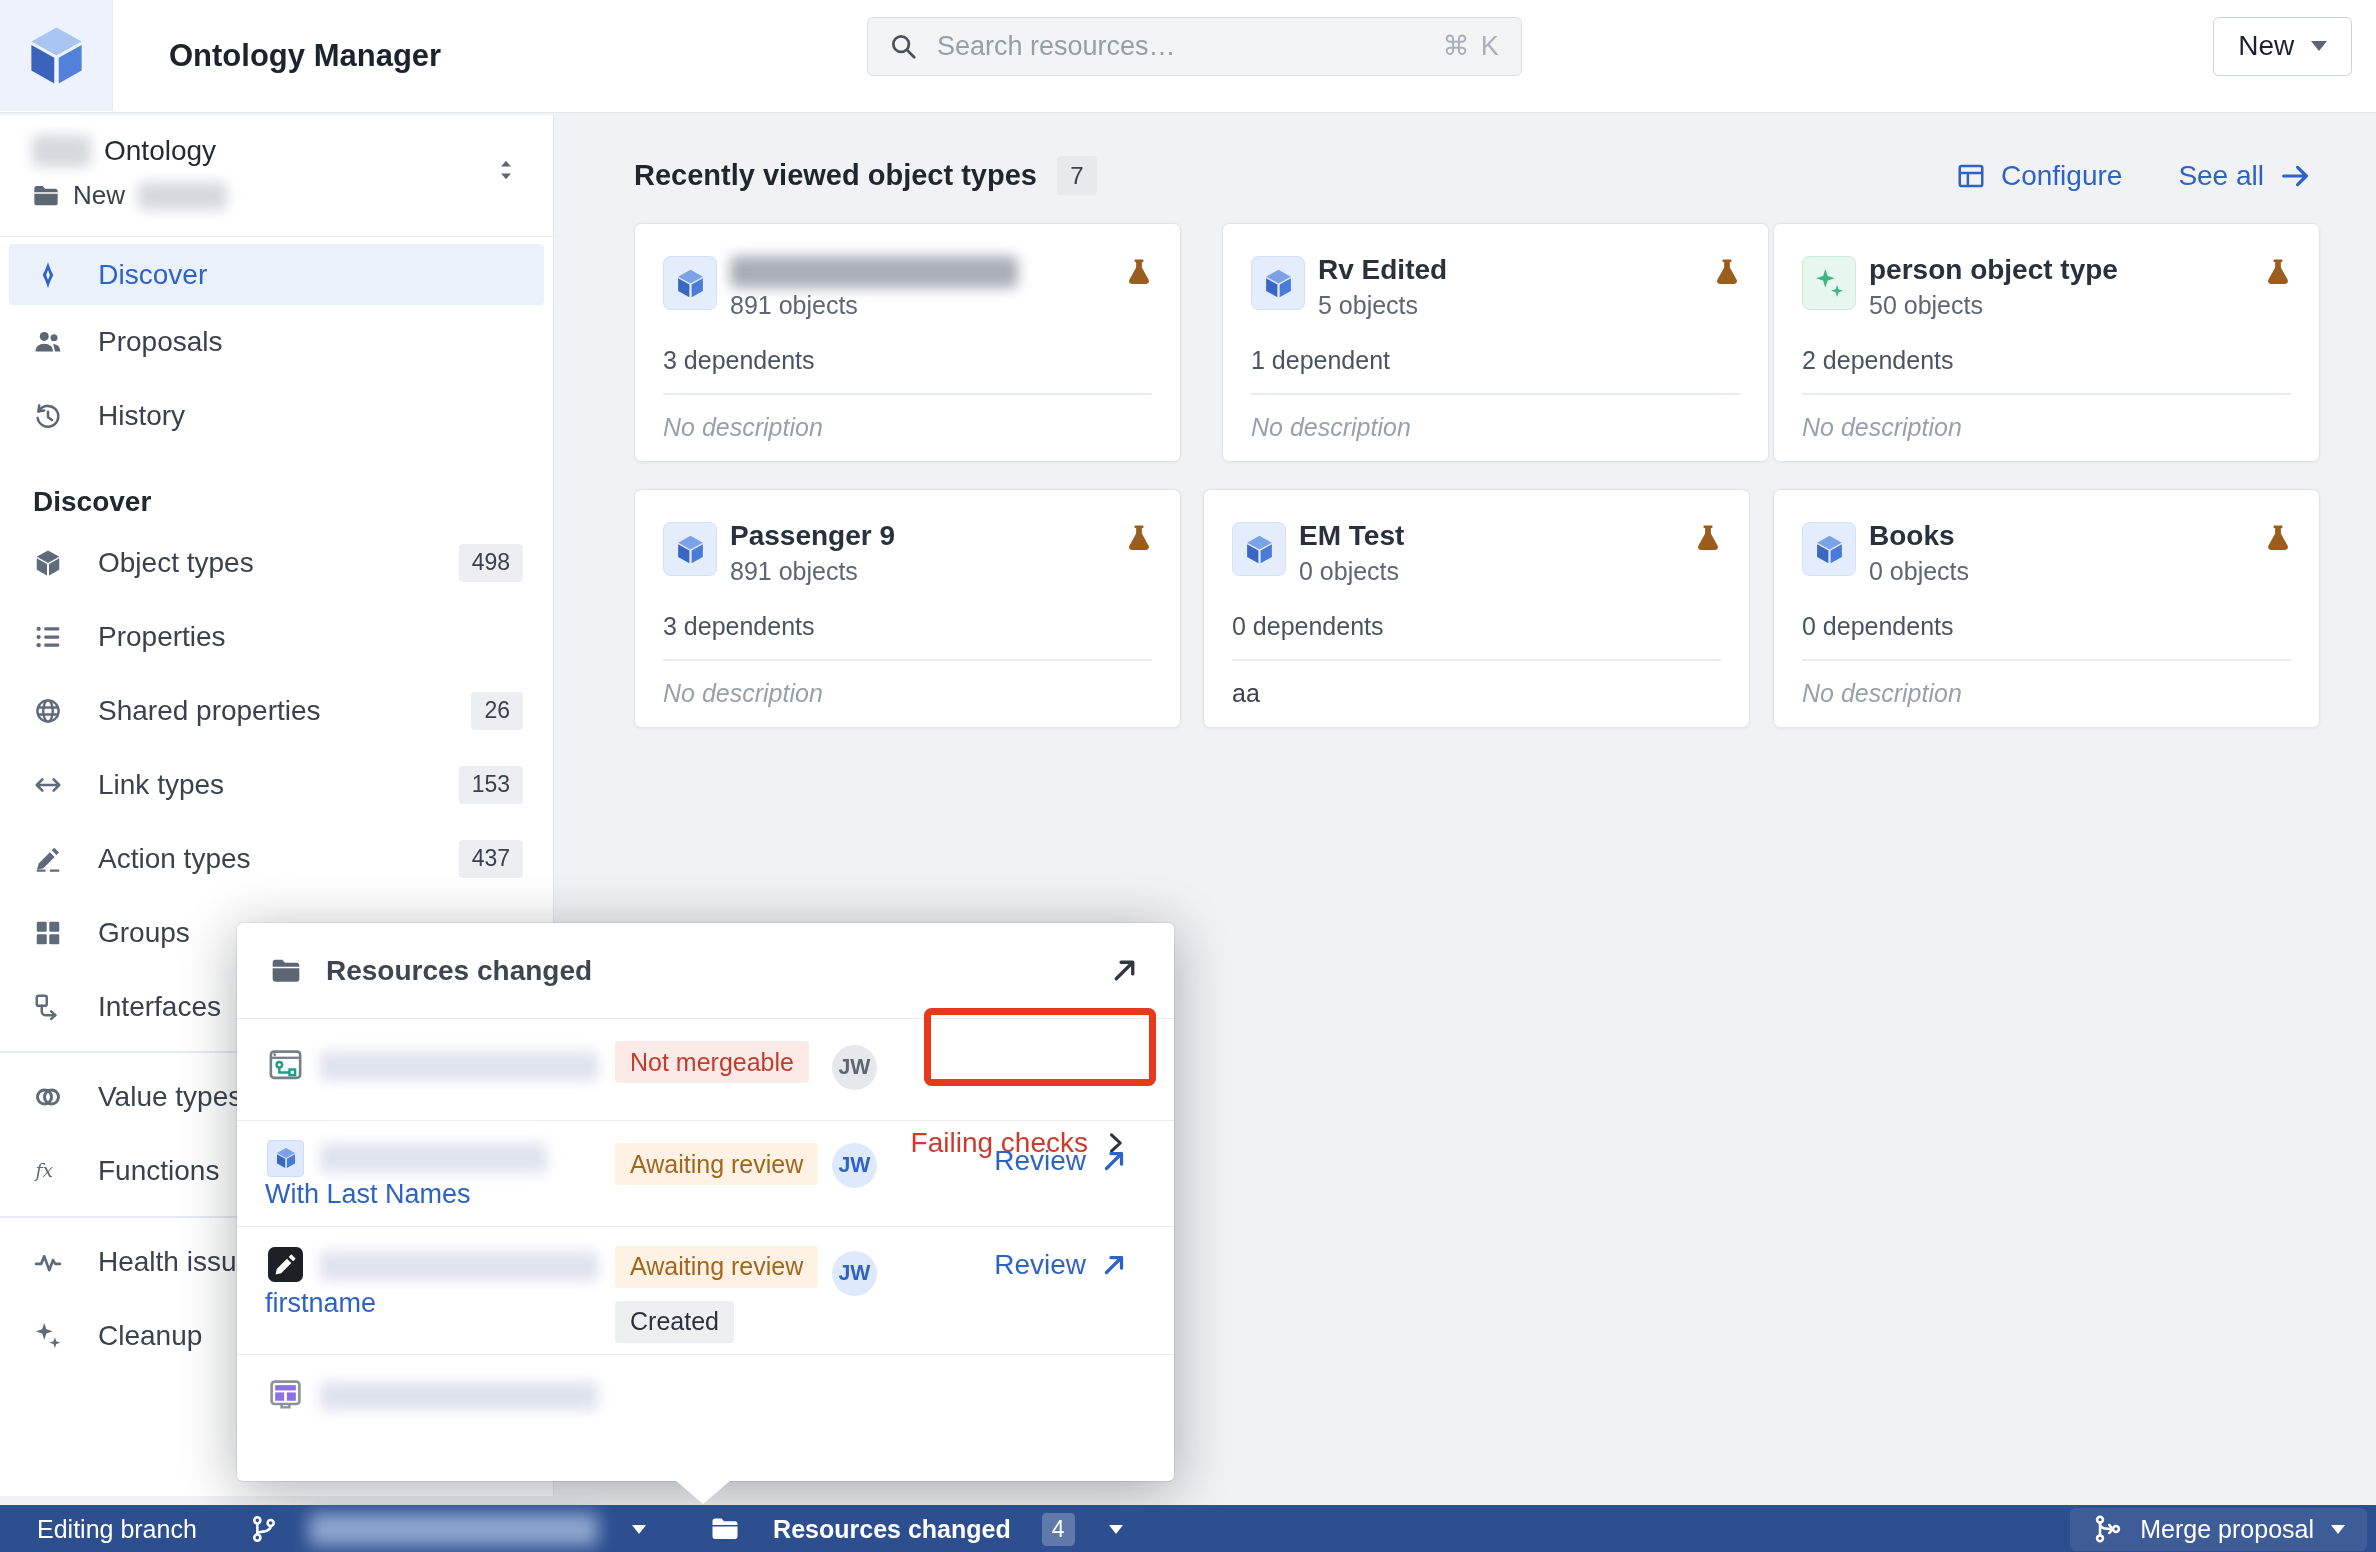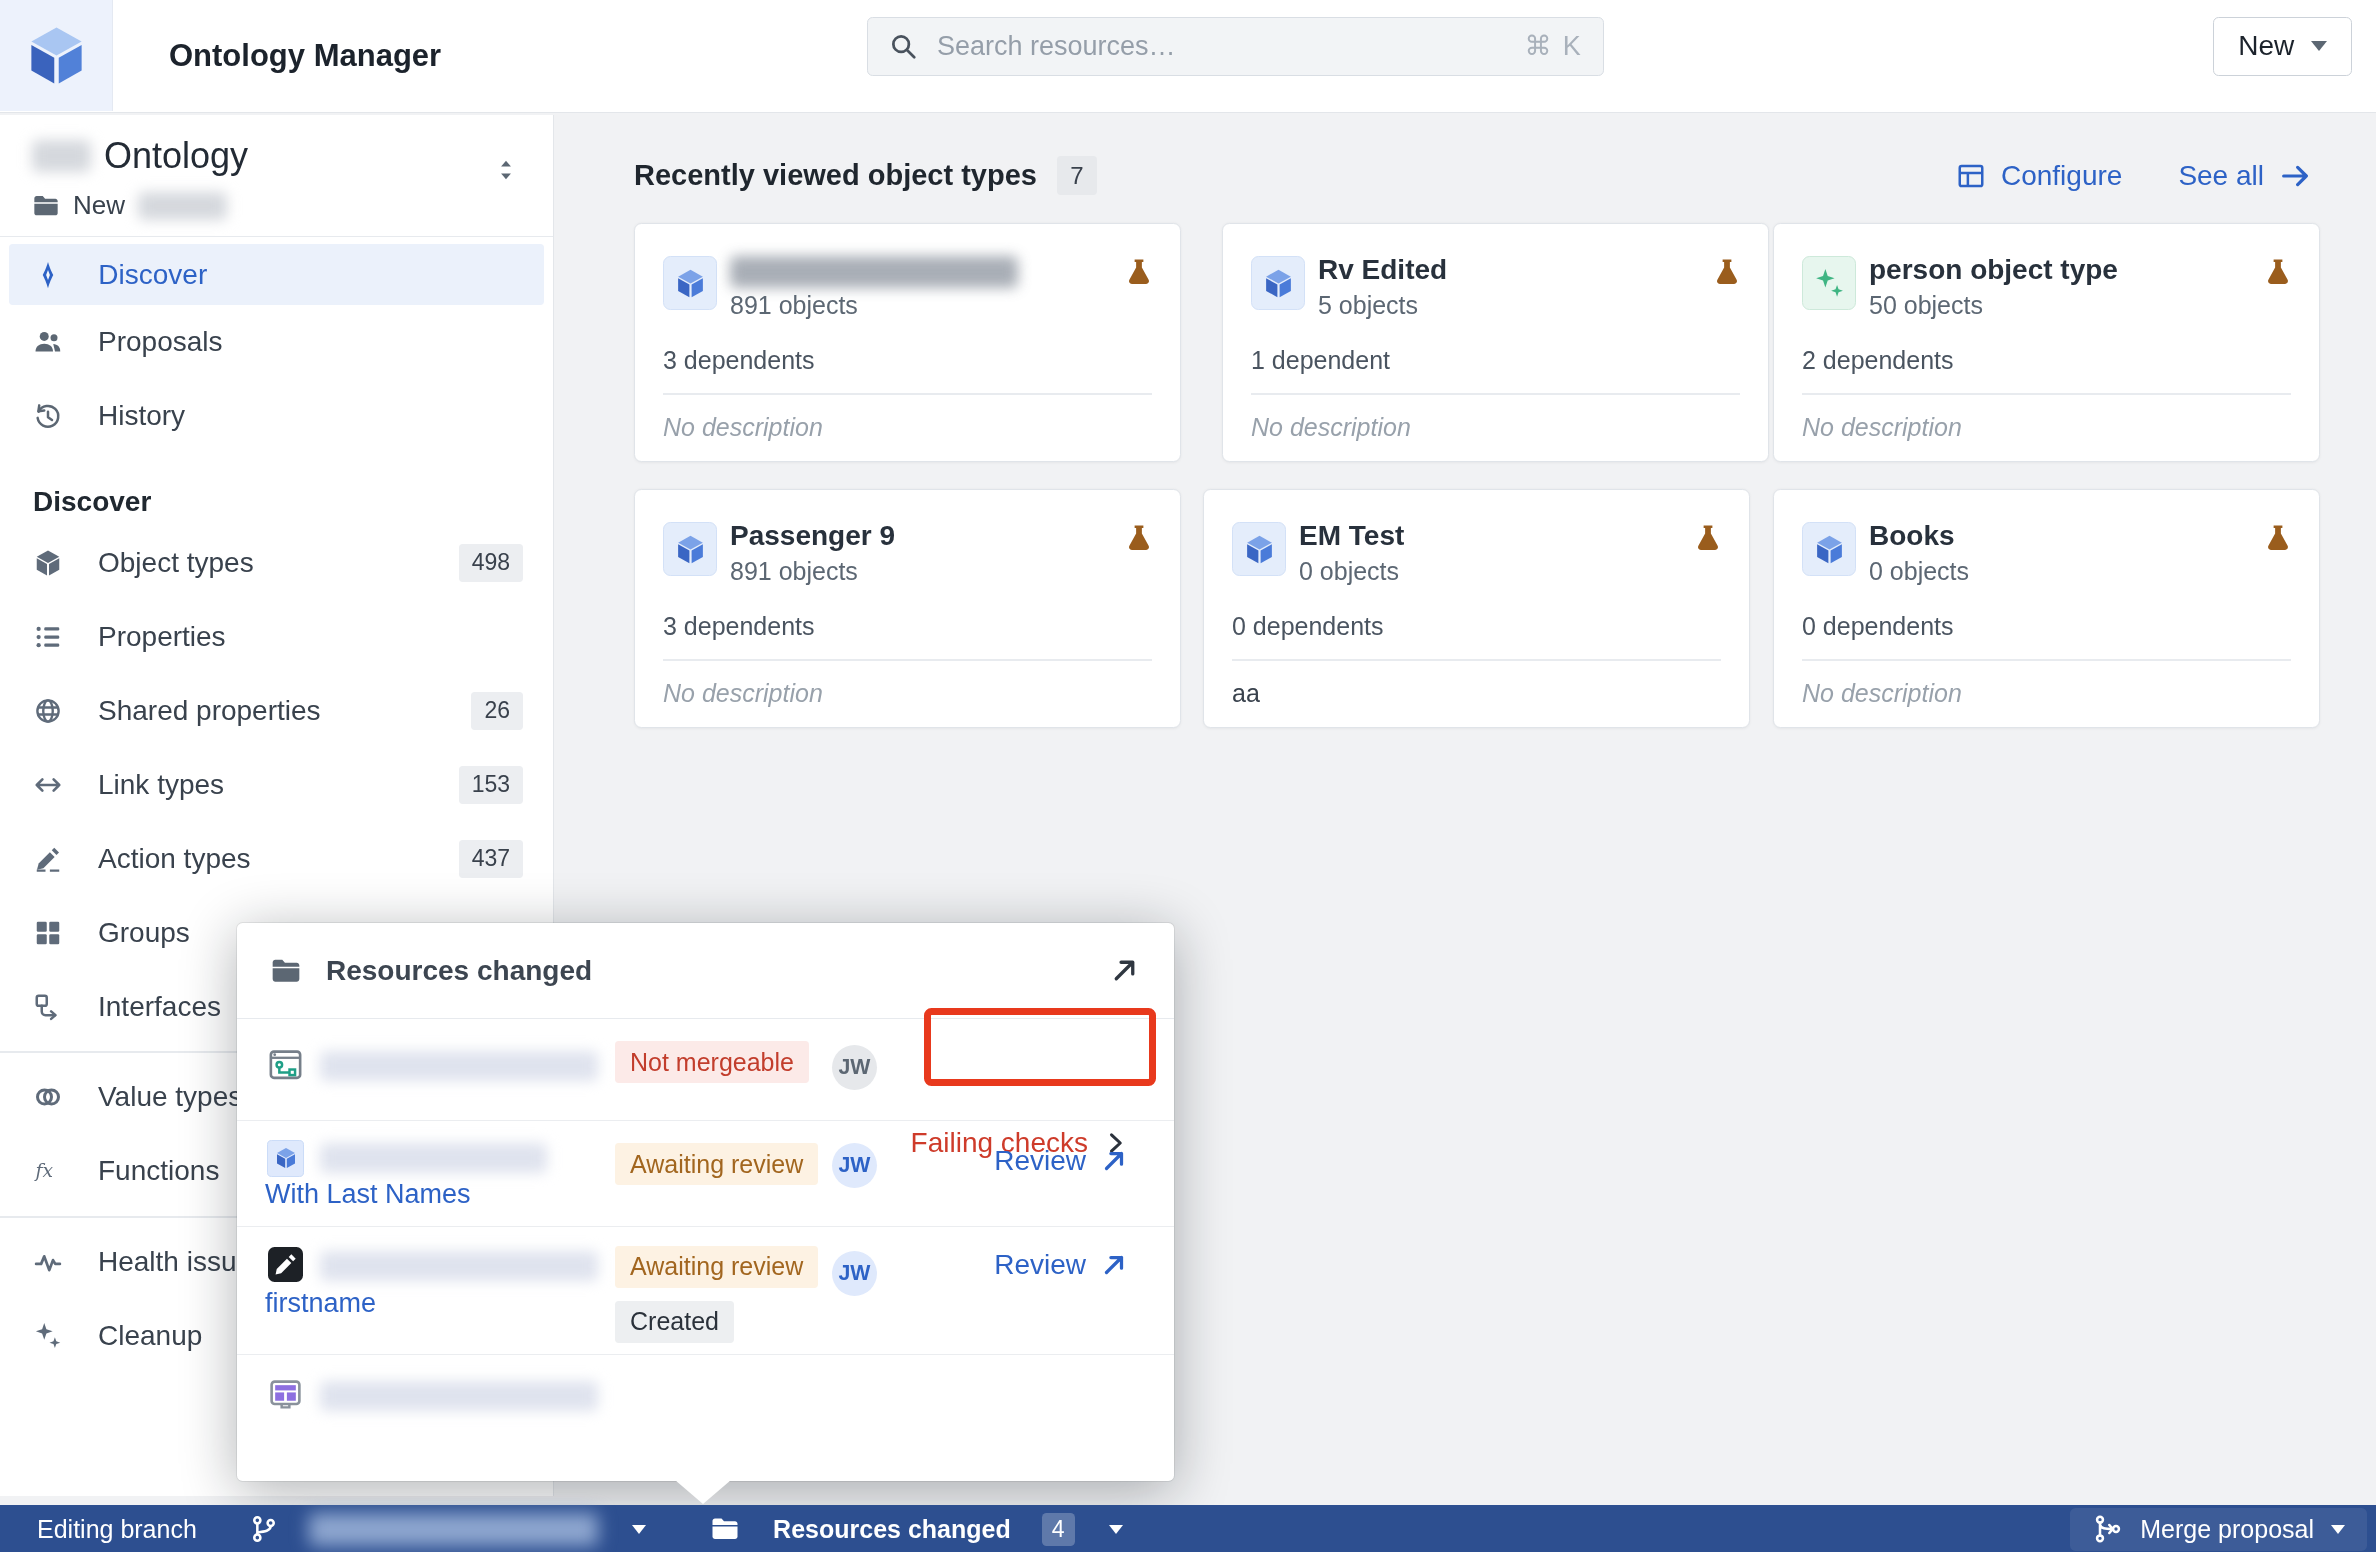--- a/index.html
+++ b/index.html
@@ -7,42 +7,42 @@
   .stage{position:relative;width:2376px;height:1553px;background:#f1f2f4;overflow:hidden;
          font-family:"Liberation Sans",sans-serif;color:#1c232c;}
 
   
   .header{position:absolute;top:0;left:0;right:0;height:113px;background:#fff;
           border-bottom:1.9px solid #e3e6ea;z-index:30;}
   .logo-box{position:absolute;left:0;top:0;width:113px;height:111px;background:#edf2fc;
             display:flex;align-items:center;justify-content:center;border-right:0.9px solid #e4e9f2;}
   .app-title{position:absolute;left:169px;top:50%;transform:translateY(-50%);
              font-size:31px;font-weight:700;color:#1c232c;}
-  .search{position:absolute;left:867px;top:16.7px;width:737px;height:59px;background:#f2f4f6;
+  .search{position:absolute;left:867px;top:16.7px;width:655px;height:59px;background:#f2f4f6;
           border:1.9px solid #d9dee4;border-radius:5.6px;display:flex;align-items:center;
           padding:0 20.4px;}
   .search-ph{flex:1;margin-left:18.6px;font-size:27px;color:#959ea9;}
   .search-kbd{font-size:27px;color:#a9b1bb;letter-spacing:1.9px;}
   .new-btn{position:absolute;right:24px;top:16.7px;height:59px;padding:0 24px;background:#fff;
            border:1.9px solid #ccd2d9;border-radius:5.6px;display:flex;align-items:center;gap:16.7px;
            font-size:28px;color:#1c232c;cursor:pointer;}
   .tri-down{width:0;height:0;border-left:8.3px solid transparent;border-right:8.3px solid transparent;
             border-top:10.2px solid currentColor;display:inline-block;}
   .c-gray{color:#5c6773;} .c-white{color:#fff;}
 
   
   .sidebar{position:absolute;top:115px;left:0;width:554px;bottom:57px;background:#fff;
            border-right:1.9px solid #e3e6ea;z-index:5;}
   .onto{position:relative;height:122px;border-bottom:1.9px solid #e7eaee;padding:20.4px 28px 0 32px;}
   .onto-row1{display:flex;align-items:center;gap:13px;}
   .onto-row2{display:flex;align-items:center;gap:13px;margin-top:13px;}
   .blur{filter:blur(6.5px);border-radius:5.6px;}
   .onto-blur1{width:59px;height:32px;background:#d5d8dd;}
   .onto-blur2{width:89px;height:28px;background:#d5d8dd;}
-  .onto-name{font-size:36px;color:#232b35;text-align:center;}
+  .onto-name{font-size:28px;color:#232b35;text-align:center;}
   .onto-branch{font-size:26px;color:#39424d;}
   .sort-btn{position:absolute;right:33px;top:41px;cursor:pointer;}
   .icon{display:inline-flex;align-items:center;justify-content:center;flex:none;}
 
   .side-item{position:relative;height:74px;display:flex;align-items:center;padding-left:33px;
              gap:35px;font-size:28px;color:#39424d;cursor:pointer;}
   .side-item.active{margin:7.4px 9.3px 0 9.3px;height:61px;background:#ebf1fb;border-radius:3.7px;
              padding-left:24px;color:#2d62c6;}
   .s-count{position:absolute;right:30px;top:50%;transform:translateY(-50%);background:#eceef1;
            color:#39414c;font-size:23px;padding:5.6px 13px;border-radius:3.7px;}

